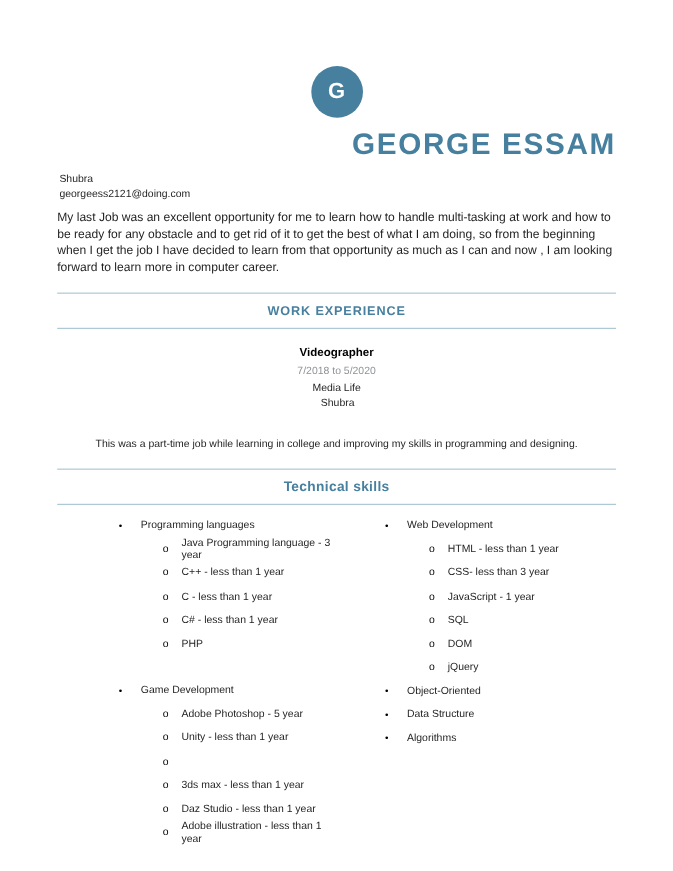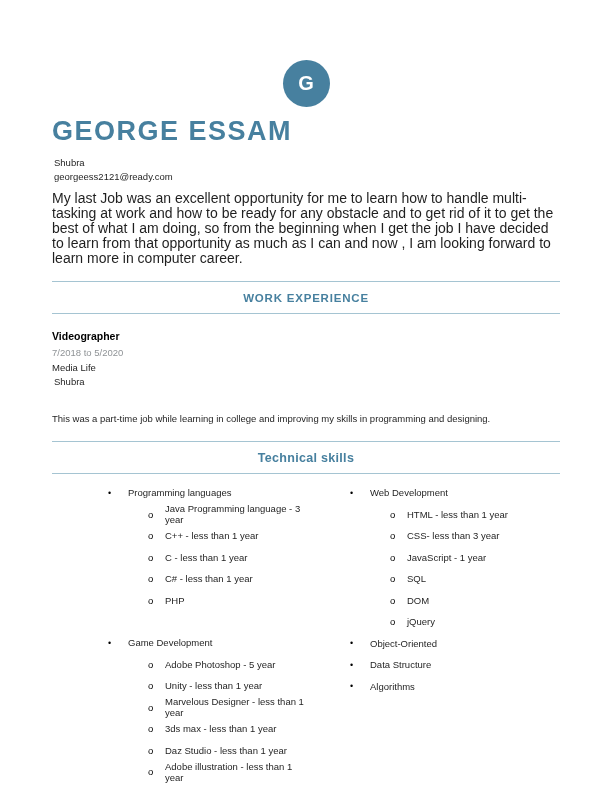--- a/index.html
+++ b/index.html
@@ -13,46 +13,46 @@
   .page { width: 612px; height: 792px; padding: 60px 52px 0 52px; position: relative; }
 
   .avatar {
     width: 47px; height: 47px; border-radius: 50%;
     background: var(--accent, #47809f);
     color: #ffffff; font-weight: bold; font-size: 20px;
     display: flex; align-items: center; justify-content: center;
     margin: 0 auto;
   }
   .name {
-    text-align: left;
+    text-align: right;
     color: var(--accent, #47809f);
     font-size: 27px;
     font-weight: bold;
     letter-spacing: 1.5px;
     margin-top: 9px;
   }
   .contact { margin-top: 9px; font-size: 9.5px; line-height: 14px; padding-left: 2px; }
-  .summary { margin-top: 7px; font-size: 14px; line-height: 15px; text-align: left; }
+  .summary { margin-top: 7px; font-size: 11px; line-height: 15px; text-align: left; }
 
   .section-header {
     margin-top: 15px;
     border-top: 1px solid var(--line, #a5c4d2);
     border-bottom: 1px solid var(--line, #a5c4d2);
     text-align: center;
     padding: 6px 0 7px 0;
   }
   .section-title {
     color: var(--accent, #47809f);
     font-weight: bold;
     font-size: 11.5px;
     letter-spacing: 0.8px;
   }
   .section-title.skills-title { font-size: 12.5px; letter-spacing: 0.3px; }
 
-  .job { margin-top: 16px; font-size: 9.5px; }
+  .job { margin-top: 16px; font-size: 9.5px; text-align: center; }
   .job-title { font-weight: bold; font-size: 10.5px; color: #000; }
   .job-dates { color: var(--muted, #8f9396); margin-top: 4px; line-height: 14px; }
   .job-company { margin-top: 1px; line-height: 14px; }
   .job-location { line-height: 14px; padding-left: 2px; }
   .job-description { margin-top: 23px; line-height: 14px; }
 
   .skills-cols { display: flex; margin-top: 8px; font-size: 9.5px; }
   .col-left  { width: 50%; padding-left: 56px; }
   .col-right { width: 50%; padding-left: 44px; }
 
@@ -69,21 +69,21 @@
 <div class="page">
 
   <div class="avatar">
     <span>G</span>
   </div>
 
   <div class="name">GEORGE ESSAM</div>
 
   <div class="contact">
     <div>Shubra</div>
-    <div>georgeess2121@ready.com</div>
+    <div>georgeess2121@doing.com</div>
   </div>
 
   <div class="summary">My last Job was an excellent opportunity for me to learn how to handle multi-tasking at work and how to be ready for any obstacle and to get rid of it to get the best of what I am doing, so from the beginning when I get the job I have decided to learn from that opportunity as much as I can and now , I am looking forward to learn more in computer career.</div>
 
   <div class="section-header">
     <span class="section-title">WORK EXPERIENCE</span>
   </div>
 
   <div class="job">
     <div class="job-title">Videographer</div>
@@ -133,21 +133,20 @@
       <div class="row l2">
         <span class="b2">o</span>
         <span>Adobe Photoshop - 5 year</span>
       </div>
       <div class="row l2">
         <span class="b2">o</span>
         <span>Unity - less than 1 year</span>
       </div>
       <div class="row l2">
         <span class="b2">o</span>
-        <span>Marvelous Designer - less than 1 year</span>
       </div>
       <div class="row l2">
         <span class="b2">o</span>
         <span>3ds max - less than 1 year</span>
       </div>
       <div class="row l2">
         <span class="b2">o</span>
         <span>Daz Studio - less than 1 year</span>
       </div>
       <div class="row l2">

